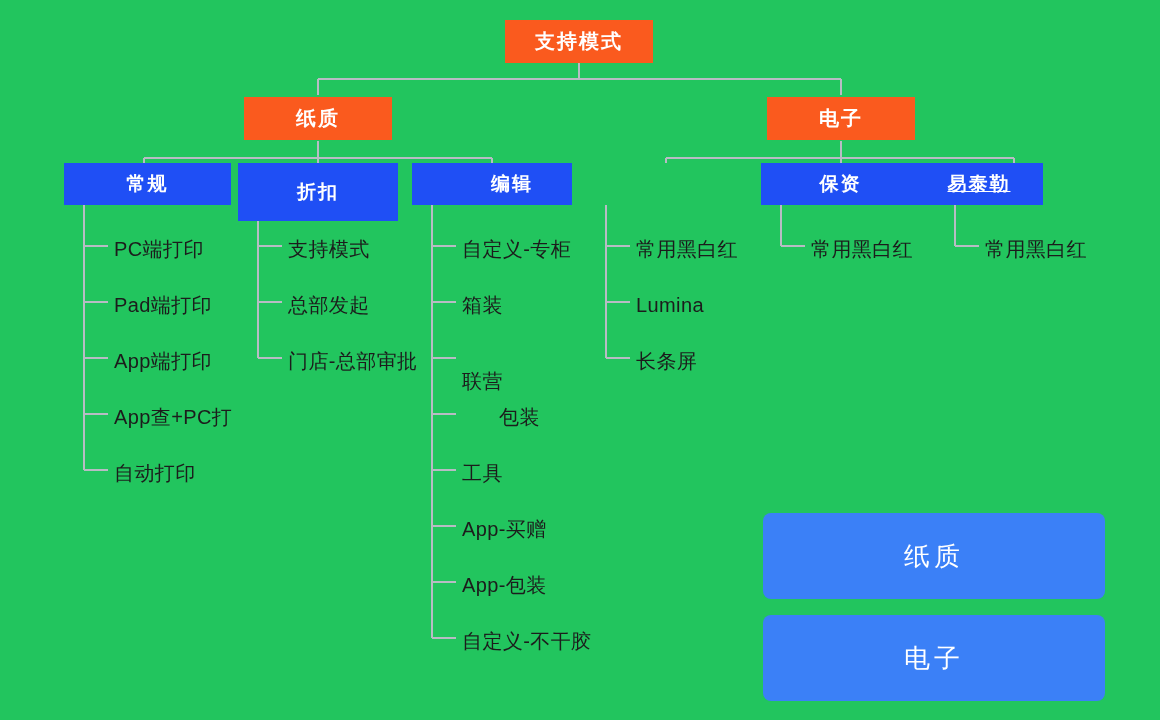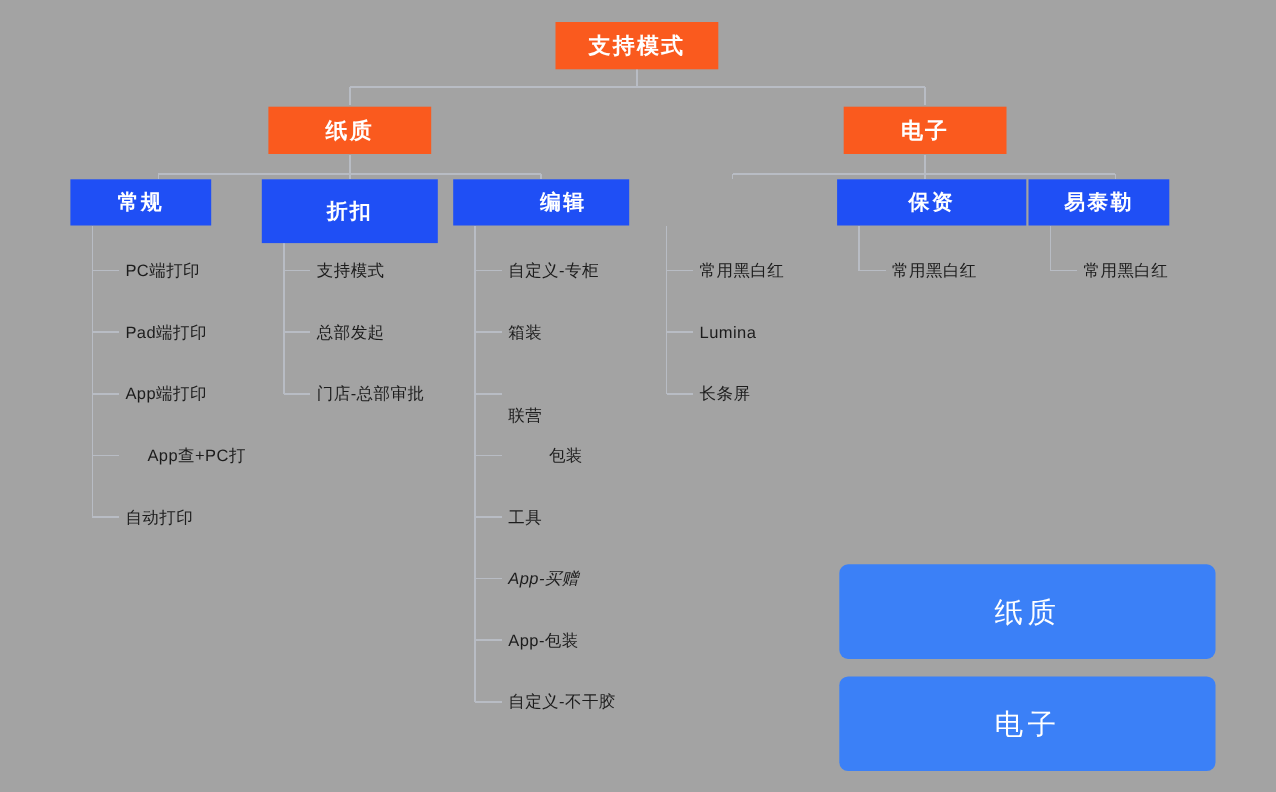--- a/index.html
+++ b/index.html
@@ -10,21 +10,21 @@
   body {
     width: 1160px;
     height: 720px;
     font-family: "Liberation Sans", "DejaVu Sans", sans-serif;
     overflow: hidden;
   }
   #canvas {
     position: relative;
     width: 1160px;
     height: 720px;
-    background: #a3a3a3;
+    background: #22c55e;
   }
 
   
   #wires {
     position: absolute;
     left: 0;
     top: 0;
     width: 1160px;
     height: 720px;
     z-index: 1;
@@ -52,21 +52,21 @@
   .node.blue {
     background: #1F4FF5;
     font-size: 19px;
   }
 
   
   .leaf {
     position: absolute;
     z-index: 2;
     color: #1c1c1c;
-    font-size: 15px;
+    font-size: 20px;
     white-space: nowrap;
     line-height: 1;
     letter-spacing: 0.4px;
   }
 
   
   .legend-pill {
     position: absolute;
     z-index: 2;
     display: flex;
@@ -139,47 +139,47 @@
       <path d="M955,246 L979,246"></path>
     </g>
   </svg>
 
   <div class="node orange" style="left:505px; top:20px; width:148px; height:43px;">支持模式</div>
 
   <div class="node orange" style="left:244px; top:97px; width:148px; height:43px;">纸质</div>
 
   <div class="node orange" style="left:767px; top:97px; width:148px; height:43px;">电子</div>
 
-  <div class="node blue" style="left:64px; top:163px; width:128px; height:42px;">常规</div>
+  <div class="node blue" style="left:64px; top:163px; width:167px; height:42px;">常规</div>
 
   <div class="node blue" style="left:238px; top:163px; width:160px; height:58px;">折扣</div>
 
   <div class="node blue" style="left:412px; top:163px; width:160px; height:42px;padding-left:40px;">编辑</div>
 
 
-  <div class="node blue" style="left:761px; top:163px; width:172px; height:42px;">保资</div>
+  <div class="node blue" style="left:761px; top:163px; width:159px; height:42px;">保资</div>
 
-  <div class="node blue" style="left:935px; top:163px; width:128px; height:42px;">易泰勒</div>
+  <div class="node blue" style="left:915px; top:163px; width:128px; height:42px;text-decoration:underline;">易泰勒</div>
 
   <div class="leaf" style="left:114px; top:239px;">PC端打印</div>
   <div class="leaf" style="left:114px; top:295px;">Pad端打印</div>
   <div class="leaf" style="left:114px; top:351px;">App端打印</div>
-  <div class="leaf" style="left:114px; top:407px;margin-left:20px;">App查+PC打</div>
+  <div class="leaf" style="left:114px; top:407px;">App查+PC打</div>
   <div class="leaf" style="left:114px; top:463px;">自动打印</div>
 
   <div class="leaf" style="left:288px; top:239px;">支持模式</div>
   <div class="leaf" style="left:288px; top:295px;">总部发起</div>
   <div class="leaf" style="left:288px; top:351px;">门店-总部审批</div>
 
   <div class="leaf" style="left:462px; top:239px;text-align:center;">自定义-专柜</div>
   <div class="leaf" style="left:462px; top:295px;">箱装</div>
   <div class="leaf" style="left:462px; top:351px;margin-top:20px;">联营</div>
   <div class="leaf" style="left:462px; top:407px;margin-left:37px;">包装</div>
   <div class="leaf" style="left:462px; top:463px;">工具</div>
-  <div class="leaf" style="left:462px; top:519px;font-style:italic;">App-买赠</div>
+  <div class="leaf" style="left:462px; top:519px;">App-买赠</div>
   <div class="leaf" style="left:462px; top:575px;">App-包装</div>
   <div class="leaf" style="left:462px; top:631px;">自定义-不干胶</div>
 
   <div class="leaf" style="left:636px; top:239px;">常用黑白红</div>
   <div class="leaf" style="left:636px; top:295px;">Lumina</div>
   <div class="leaf" style="left:636px; top:351px;">长条屏</div>
 
   <div class="leaf" style="left:811px; top:239px;">常用黑白红</div>
 
   <div class="leaf" style="left:985px; top:239px;">常用黑白红</div>

